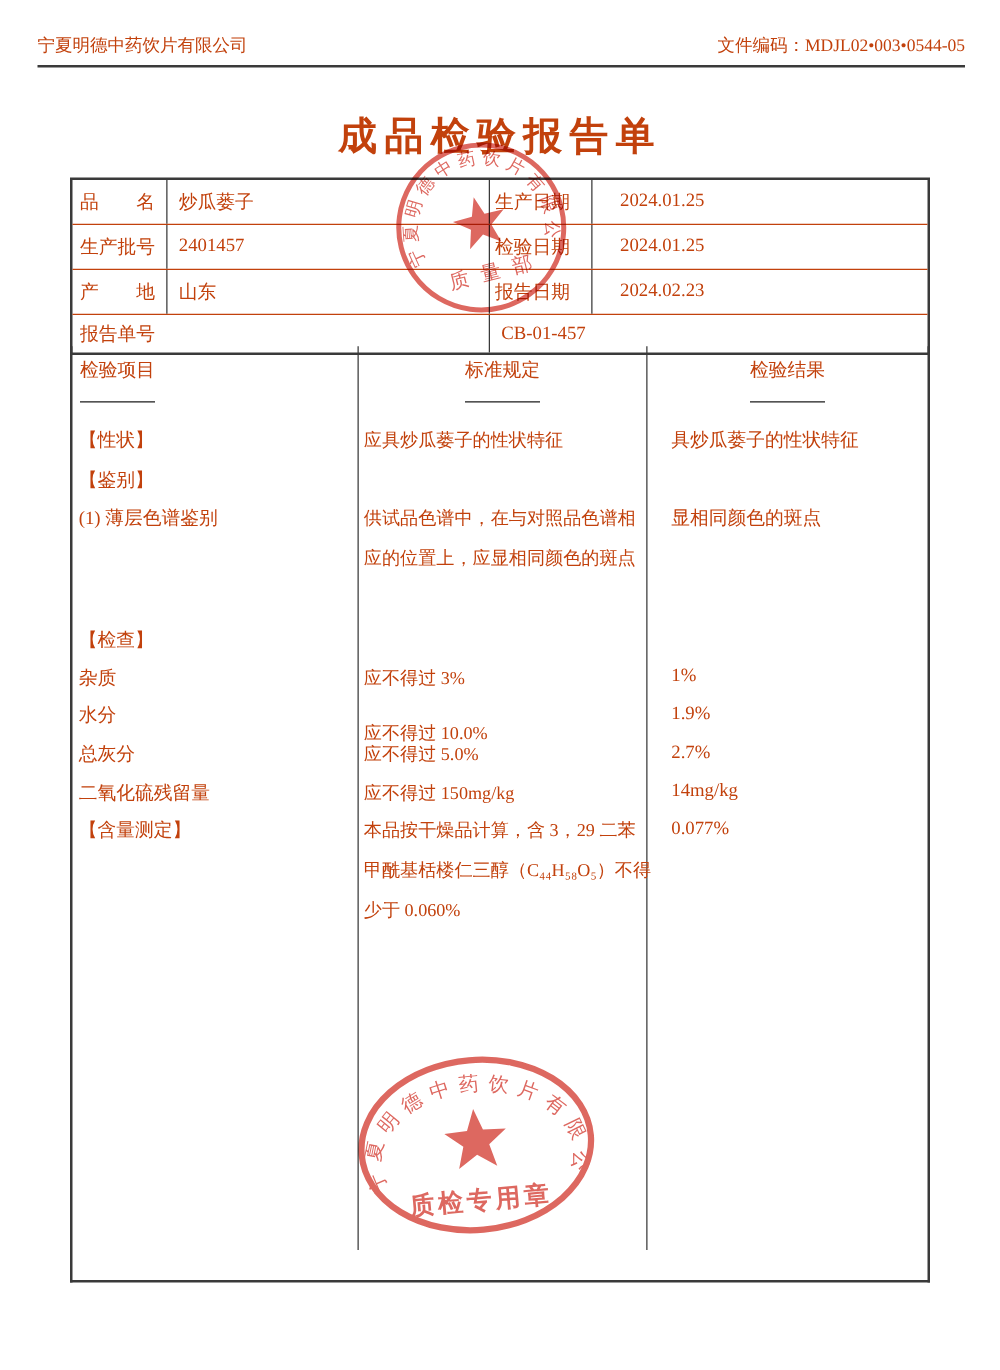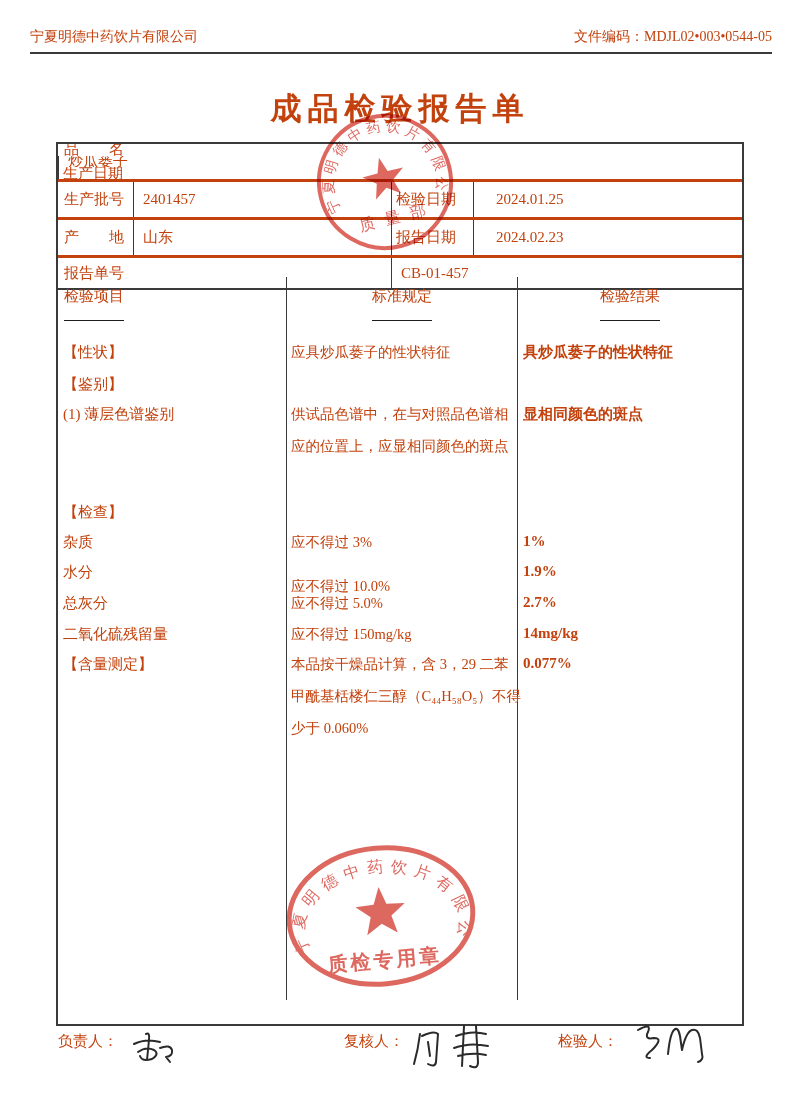--- a/index.html
+++ b/index.html
@@ -12,22 +12,22 @@
   .hdr{position:absolute; left:30px; right:28px; top:28px; display:flex;
        justify-content:space-between; font-size:14px;}
   .hdr-rule{position:absolute; left:30px; right:28px; top:52px;
        border-bottom:2px solid #3a3a3a;}
   
   .title{position:absolute; left:0; right:0; top:88px; text-align:center;
        font-size:31px; font-weight:bold; letter-spacing:6px;}
   
   .info{position:absolute; left:56px; top:142px; width:688px;
        border:2px solid #3a3a3a; box-sizing:border-box; font-size:15px;}
-  .irow{display:flex; height:35px; border-top:3px solid #c2410c;}
-  .irow:first-child{border-top:none;flex-direction:column;}
+  .irow{display:flex; height:35px; border-top:1px solid #c2410c;}
+  .irow:first-child{border-top:none;}
   .irow.last{height:30px;}
   .icell{box-sizing:border-box; display:flex; align-items:center;
        border-left:1px solid #3a3a3a; white-space:pre; overflow:hidden;}
   .icell:first-child{border-left:none;}
   .c-l1{width:75px; padding-left:6px;}
   .c-v1{width:258px; padding-left:9px;}
   .c-l2{width:82px; padding-left:4px;}
   .c-v2{flex:1; padding-left:22px;}
   .c-rl{width:333px; padding-left:6px;}
   .c-rv{flex:1; padding-left:9px;}
@@ -38,21 +38,21 @@
   .vline{position:absolute; top:0; bottom:0; width:1px; background:#3a3a3a;}
   .vl1{left:228px;} .vl2{left:459px;}
   .th{position:absolute; top:10px; font-size:15px;}
   .th span{border-bottom:1px solid #1c1c1c; padding-bottom:16px;}
   .th1{left:6px; width:222px; text-align:left;}
   .th2{left:229px; width:230px; text-align:center;}
   .th3{left:460px; width:224px; text-align:center;}
   .ln{position:absolute; font-size:15px; white-space:nowrap;}
   .col1 .ln{left:5px;}
   .col2 .ln{left:233px; font-size:14.5px;}
-  .col3 .ln{left:465px;font-weight:bold;}
+  .col3 .ln{left:479px;}
   
   .concl{position:absolute; left:0; right:0; top:723px; height:26px;
        border-top:1px solid #3a3a3a; font-size:15px; line-height:25px;
        padding-left:6px; box-sizing:border-box; white-space:nowrap;}
   .concl b{font-weight:bold;}
   
   .signs{position:absolute; left:56px; top:1028px; width:688px; height:52px;
        font-size:15px;}
   .slabel{position:absolute; top:4px;}
   .sl1{left:2px;} .sl2{left:288px;} .sl3{left:502px;}
@@ -143,35 +143,20 @@
         <div class="ln" style="top:256px">1%</div>
         <div class="ln" style="top:286px">1.9%</div>
         <div class="ln" style="top:317px">2.7%</div>
         <div class="ln" style="top:348px">14mg/kg</div>
         <div class="ln" style="top:378px">0.077%</div>
       </div>
     </div>
 
   </div>
 
-  <div class="signs">
-    <span class="slabel sl1">负责人：</span>
-    <span class="slabel sl2">复核人：</span>
-    <span class="slabel sl3">检验人：</span>
-
-    <svg class="sig sg1" width="90" height="46" viewBox="0 0 90 46">
-      <path d="M20,8 Q24,6 23,14 L21,34 M8,18 Q20,12 34,16 M12,26 Q20,20 28,24 Q34,28 26,33 Q16,36 14,30 M34,22 Q44,18 46,24 Q47,30 40,31 L44,36"></path>
-    </svg>
-    <svg class="sig sg2" width="96" height="52" viewBox="0 0 96 52">
-      <path d="M12,12 Q10,28 6,42 M14,14 Q26,8 30,12 L28,40 Q27,46 20,42 M20,20 L22,34 M48,14 Q64,8 78,12 M56,4 L54,44 M68,4 L70,40 Q70,48 62,44 M46,26 Q62,20 80,24 M50,34 Q64,30 78,33"></path>
-    </svg>
-    <svg class="sig sg3" width="96" height="50" viewBox="0 0 96 50">
-      <path d="M10,10 Q24,2 20,12 Q16,20 26,18 Q36,18 24,30 Q14,38 22,38 M40,34 Q42,14 46,10 Q50,6 52,16 L54,30 Q58,12 64,10 Q70,8 72,18 L74,34 Q76,40 70,42"></path>
-    </svg>
-  </div>
 
   <svg class="stamp stamp-top" width="142" height="142" viewBox="0 0 142 142">
     <circle cx="71" cy="71" r="66" fill="none" stroke="#d9534a" stroke-width="4"></circle>
     <path id="arcTop" d="M 23,92 A 52,52 0 1 1 119,92" fill="none"></path>
     <text font-size="14" fill="#d9534a">
       <textPath href="#arcTop" startOffset="4" textLength="218">宁夏明德中药饮片有限公司</textPath>
     </text>
     <polygon points="71,46 76.2,60.9 91.9,61.2 79.4,70.7 83.9,85.8 71,76.8 58.1,85.8 62.6,70.7 50.1,61.2 65.8,60.9" fill="#d9534a"></polygon>
     <text x="71" y="113" text-anchor="middle" font-size="16" letter-spacing="3" fill="#d9534a">质 量 部</text>
   </svg>

